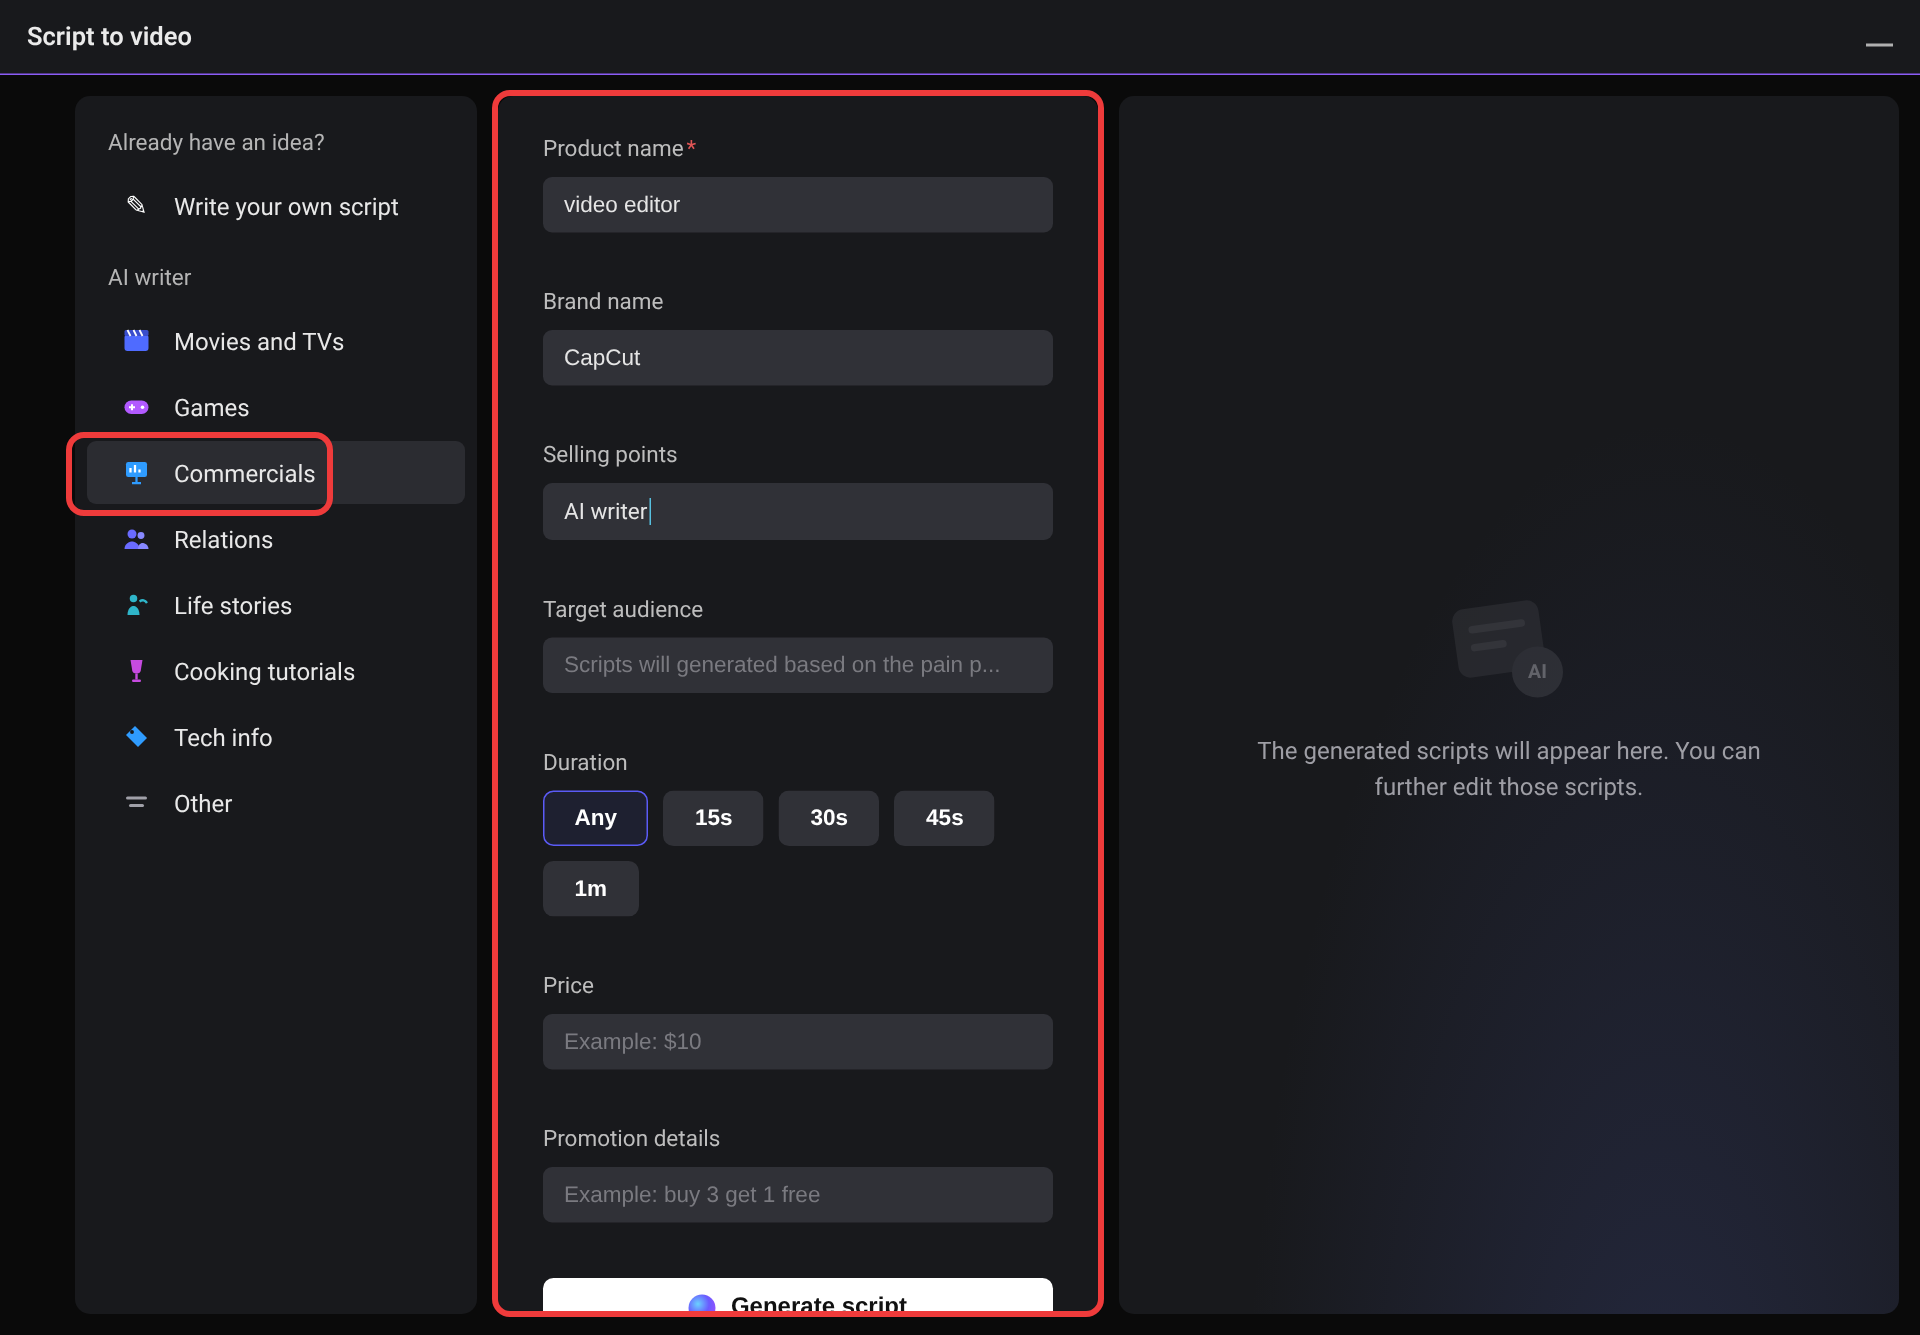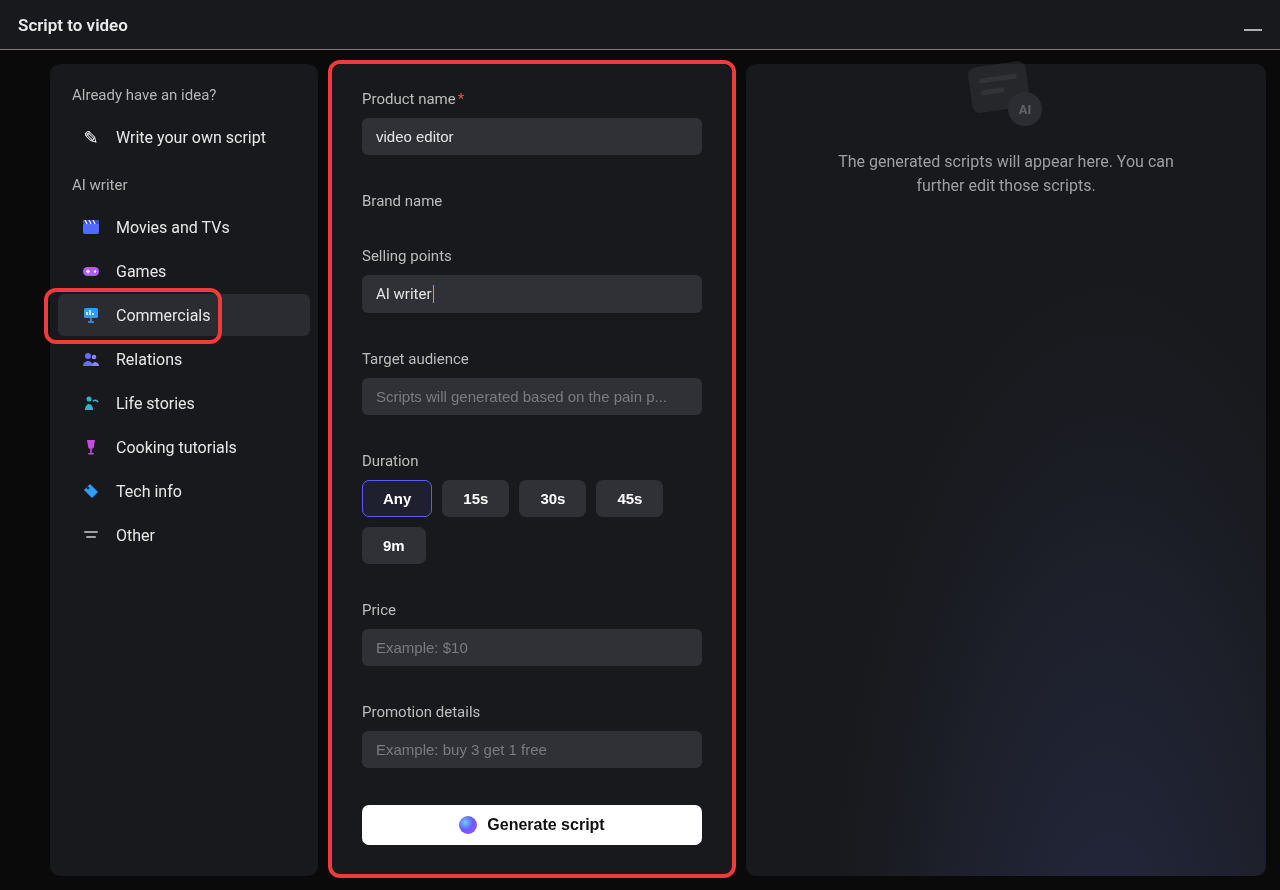--- a/index.html
+++ b/index.html
@@ -119,21 +119,21 @@
     width: 18px; height: 18px; border-radius: 50%;
     background: radial-gradient(circle at 35% 35%, #6ad1ff 0%, #6a5bff 45%, #b44bff 100%);
   }
   .preview {
     flex: 1;
     background: radial-gradient(ellipse at 70% 120%, rgba(60,70,130,0.35) 0%, rgba(20,22,28,0) 55%), #18191c;
     border-radius: 10px;
     display: flex;
     flex-direction: column;
     align-items: center;
-    justify-content: flex-start;
+    justify-content: center;
     color: #a9a9b0;
     gap: 24px;
     padding: 0 88px;
   }
   .preview-icon-wrap { position: relative; width: 72px; height: 62px; opacity: 0.4; }
   .preview-card {
     width: 58px; height: 46px; background: #3c3d43; border-radius: 8px;
     position: absolute; top: 0; left: 0; transform: rotate(-8deg);
   }
   .preview-card::before, .preview-card::after {
@@ -269,20 +269,21 @@
     <div class="highlight-box" style="top:-4px; left:-4px; width:408px; height:818px;"></div>
     <div class="form">
 
       <div class="field">
         <label class="field-label"><span>Product name</span><span class="req">*</span></label>
         <input class="text-input" value="video editor" style="">
       </div>
 
       <div class="field">
         <label class="field-label">Brand name</label>
+        <input class="text-input" value="CapCut" style="">
       </div>
 
       <div class="field">
         <label class="field-label">Selling points</label>
         <div class="text-input" style="display:flex;align-items:center;">
             <span>AI writer</span>
             <span class="cursor-line"></span>
           </div>
       </div>
 
@@ -291,21 +292,21 @@
         <input class="text-input" placeholder="Scripts will generated based on the pain p..." style="">
       </div>
 
       <div class="field">
         <label class="field-label">Duration</label>
         <div class="duration-row">
           <button class="duration-btn selected">Any</button>
           <button class="duration-btn">15s</button>
           <button class="duration-btn">30s</button>
           <button class="duration-btn">45s</button>
-          <button class="duration-btn">9m</button>
+          <button class="duration-btn">1m</button>
         </div>
       </div>
 
       <div class="field">
         <label class="field-label">Price</label>
         <input class="text-input" placeholder="Example: $10" style="">
       </div>
 
       <div class="field">
         <label class="field-label">Promotion details</label>

